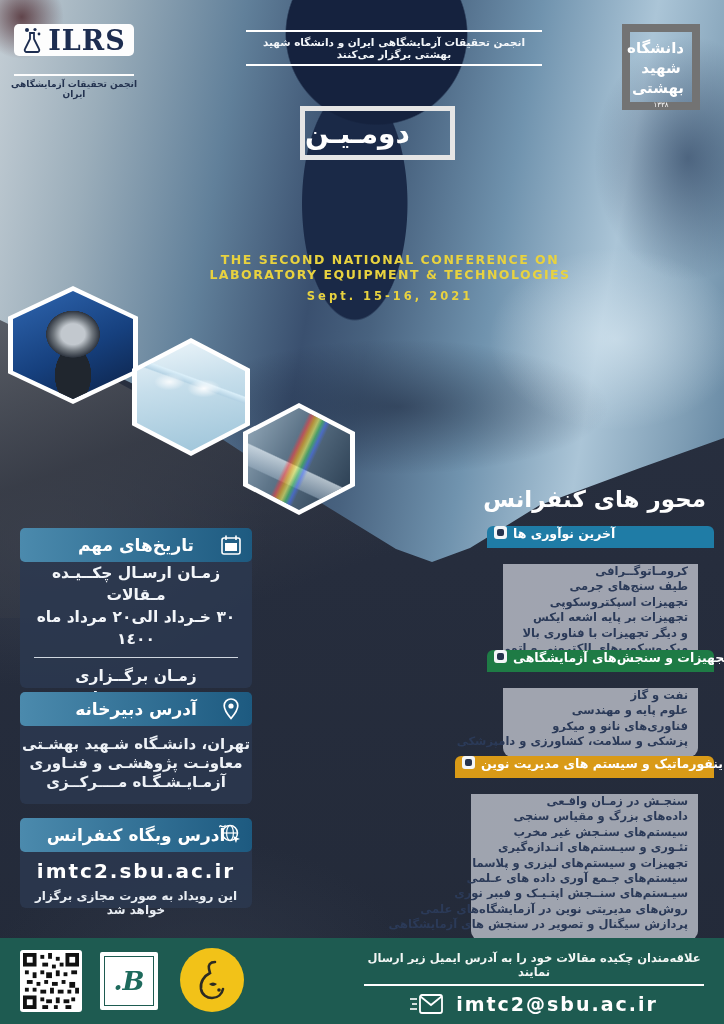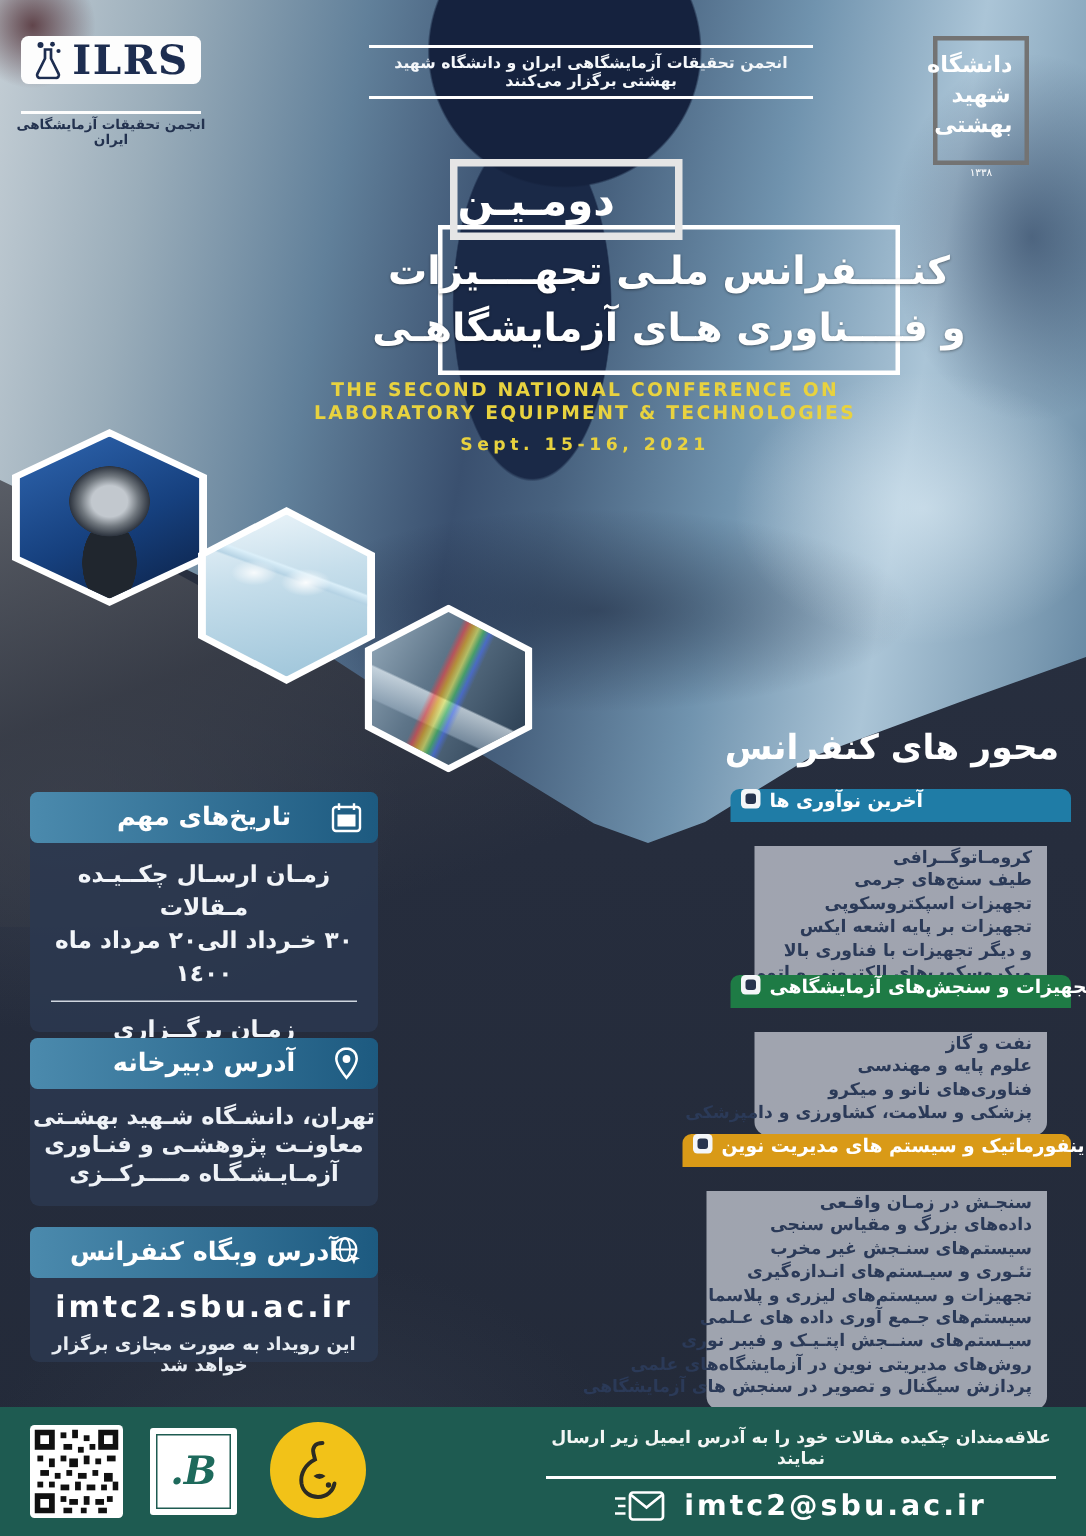--- a/index.html
+++ b/index.html
@@ -35,24 +35,24 @@
   .ilrs-box{left:14px;top:24px;width:120px;height:32px;background:#fdfdfd;border-radius:5px;
     display:flex;align-items:center;justify-content:center;gap:6px;direction:ltr;}
   .ilrs-acronym{font-family:"DejaVu Serif",serif;font-weight:bold;font-size:27px;color:#1d2d50;letter-spacing:1px;}
   .ilrs-underline{left:14px;top:74px;width:120px;height:2px;background:#fdfdfd;}
   .ilrs-caption{left:6px;top:79px;width:136px;text-align:center;font-size:9px;font-weight:bold;color:#23324f;}
 
   .top-banner{left:246px;top:30px;width:296px;}
   .top-banner .bar{height:2px;background:#fff;}
   .top-banner .txt{padding:4px 2px;text-align:center;font-size:10.5px;font-weight:bold;color:#f4f7fa;}
 
-  .uni-logo{left:622px;top:24px;width:64px;height:86px;border:3px solid #737373;box-sizing:border-box;
+  .uni-logo{left:622px;top:24px;width:78px;height:86px;border:8px solid #737373;box-sizing:border-box;
     padding:6px 8px 2px;color:#fff;text-align:center;}
   .uni-logo .w{font-size:15px;font-weight:bold;line-height:20px;letter-spacing:1px;}
-  .uni-logo .y{font-size:7px;letter-spacing:2px;margin-top:18px;}
+  .uni-logo .y{font-size:7px;letter-spacing:2px;margin-top:3px;}
 
   
   .ordinal-box{left:300px;top:106px;width:145px;height:44px;border:5px solid #e5e5e5;z-index:6;
     display:flex;align-items:center;justify-content:flex-end;
     font-size:28px;font-weight:bold;color:#fff;}
   .title-box{left:292px;top:150px;width:308px;height:100px;border:3px solid #fff;box-sizing:border-box;
     display:flex;flex-direction:column;align-items:center;justify-content:center;gap:4px;}
   .title-line{font-size:26px;font-weight:bold;color:#fff;white-space:nowrap;line-height:34px;text-shadow:0 1px 2px rgba(0,0,0,.4);}
   .en-sub{left:200px;top:252px;width:380px;text-align:center;direction:ltr;color:#e8d23f;
     font-weight:bold;font-size:12.5px;line-height:15px;letter-spacing:1.5px;}
@@ -83,21 +83,21 @@
   .panel{left:20px;width:232px;background:rgba(44,56,80,.85);border-radius:6px;z-index:6;}
   .panel-hd{position:relative;height:34px;border-radius:5px;
     background:linear-gradient(90deg,#4b8aad 0%,#1d5a80 100%);
     display:flex;align-items:center;justify-content:center;
     font-size:17px;font-weight:bold;color:#fff;}
   .panel-hd .hd-icon{position:absolute;right:9px;top:5px;}
   .p-dates{top:528px;height:160px;}
   .p-addr{top:692px;height:112px;}
   .p-web{top:818px;height:90px;}
   .date-line{text-align:center;font-size:15.5px;font-weight:bold;color:#f2f5f9;line-height:22px;}
-  .d1{margin-top:10px;}
+  .d1{}
   .p-divider{width:88%;height:1px;background:#cfd6df;margin:7px auto;}
   .addr-line{text-align:center;font-size:15px;font-weight:bold;color:#eef2f7;line-height:19px;}
   .a1{margin-top:9px;}
   .web-url{text-align:center;direction:ltr;font-size:20px;font-weight:bold;color:#fff;letter-spacing:2px;margin-top:7px;}
   .web-note{text-align:center;font-size:12px;font-weight:bold;color:#e8edf3;margin-top:6px;}
 
   
   .topics-title{right:18px;top:486px;font-size:23px;font-weight:bold;color:#fff;z-index:6;}
   .sec{z-index:6;}
   .sec-hd{position:relative;height:22px;border-radius:6px 6px 0 0;display:flex;gap:6px;
@@ -159,24 +159,20 @@
 
   <div class="abs uni-logo">
     <div class="w">دانشگاه</div>
     <div class="w">شهید</div>
     <div class="w">بهشتی</div>
     <div class="y">١٣٣٨</div>
   </div>
 
   <div class="abs ordinal-box">
     <span>دومـیـن</span>
-  </div>
-  <div class="abs title-box">
-    <div class="title-line">کنــــفرانس ملـی تجهــــیزات</div>
-    <div class="title-line">و فــــناوری هـای آزمایشگاهـی</div>
   </div>
   <div class="abs en-sub">
     <div>THE SECOND NATIONAL  CONFERENCE ON</div>
     <div>LABORATORY EQUIPMENT  &amp; TECHNOLOGIES</div>
     <div class="en-date">Sept. 15-16, 2021</div>
   </div>
 
   <div class="abs hex hex-outer hex1">
     <div class="hex hex-inner"></div>
   </div>

